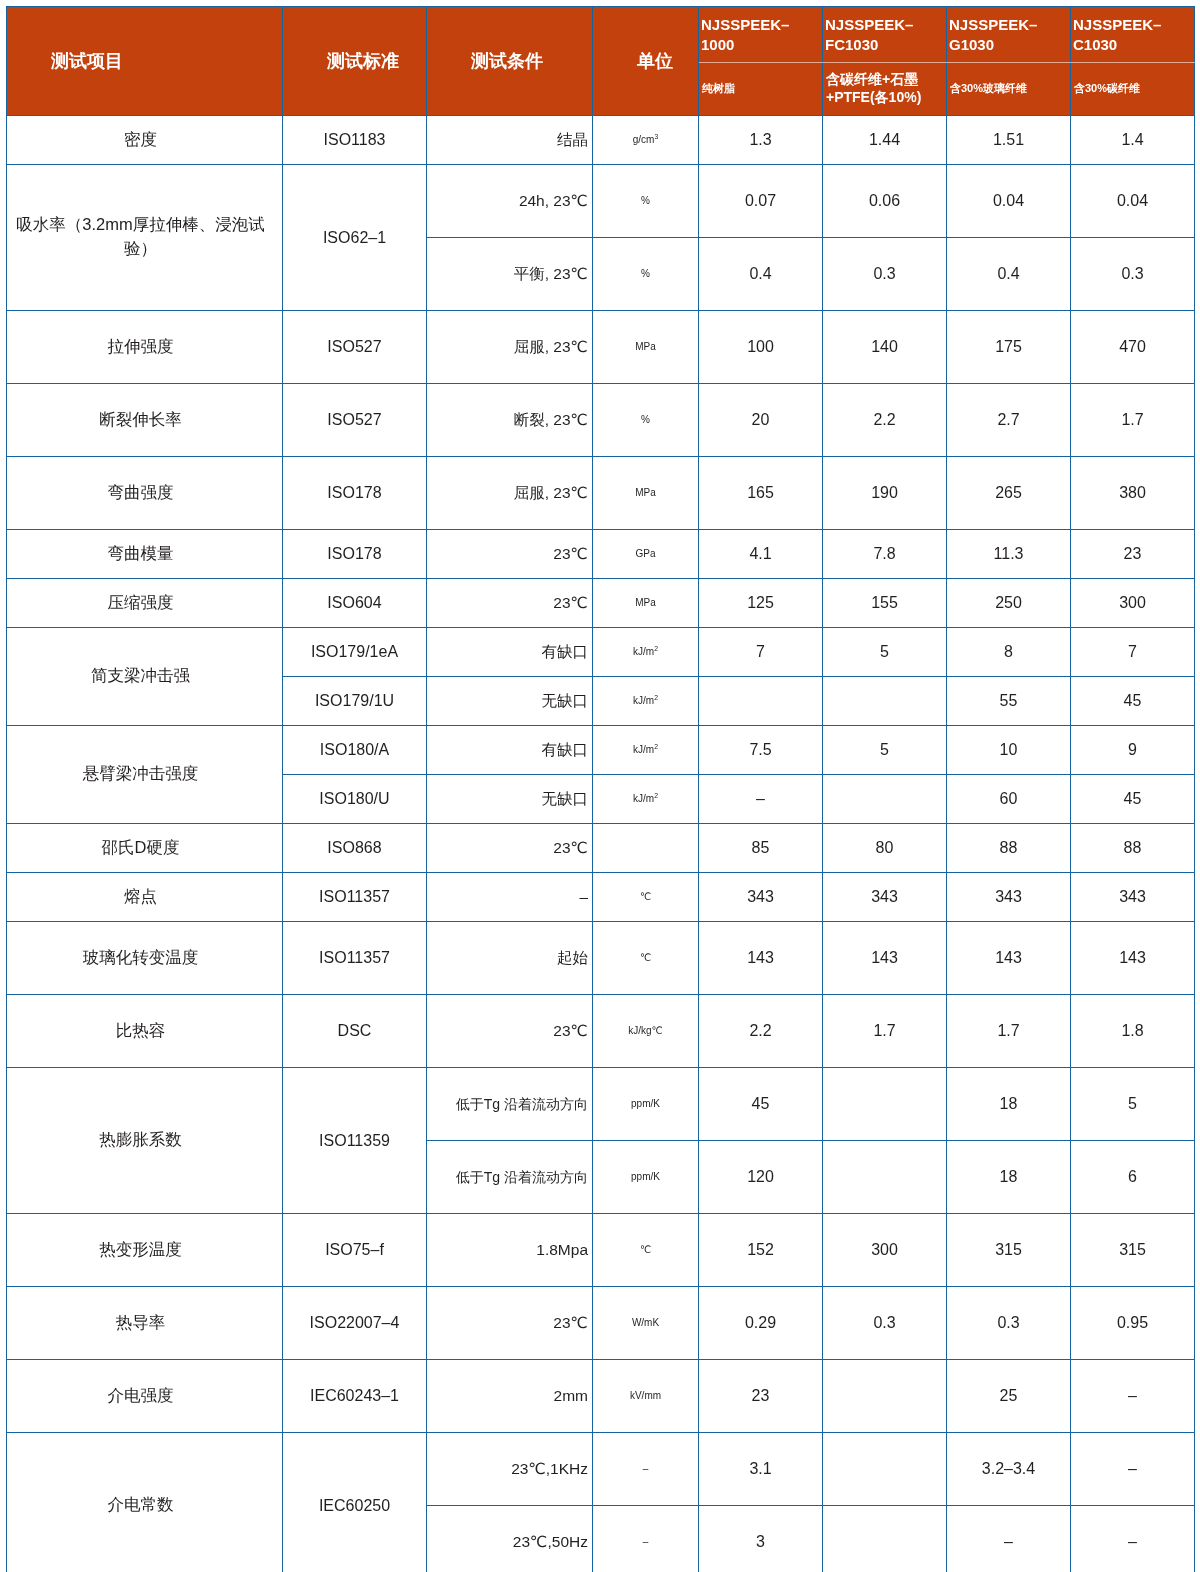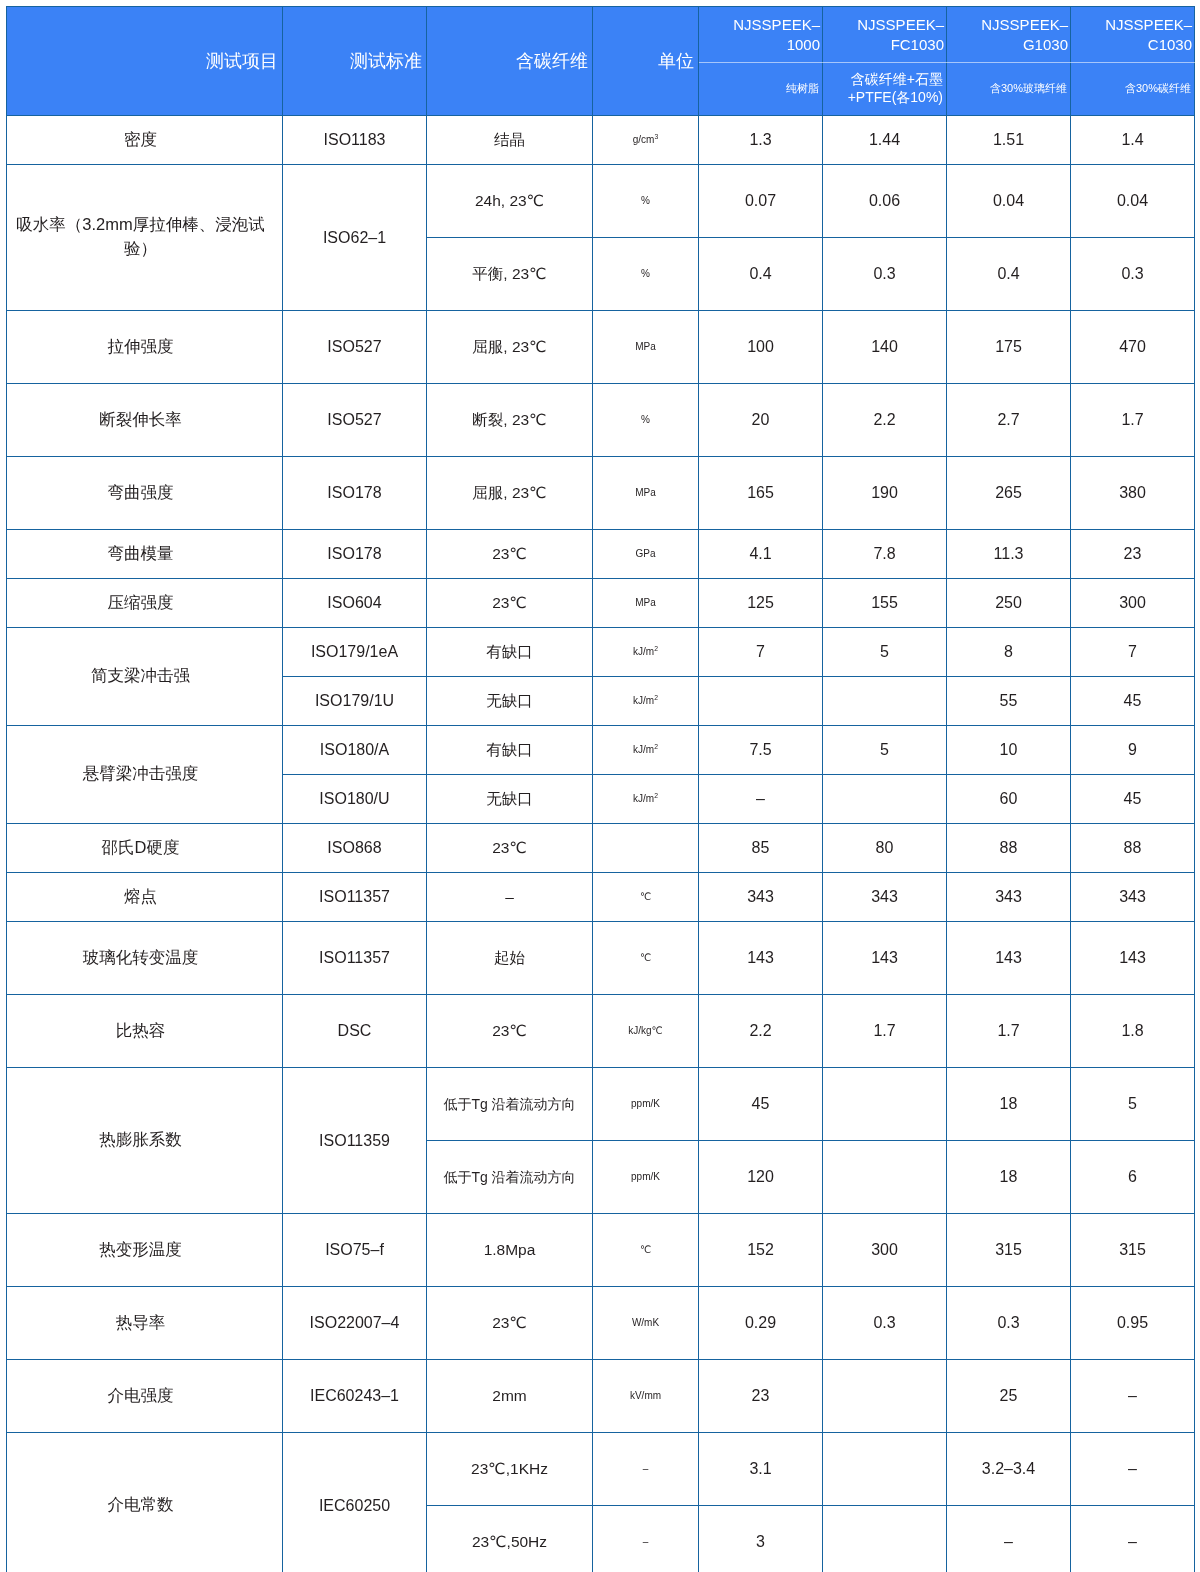--- a/index.html
+++ b/index.html
@@ -25,26 +25,26 @@
   table.spec col.c0 { width: 276px; }
   table.spec col.c1 { width: 144px; }
   table.spec col.c2 { width: 166px; }
   table.spec col.c3 { width: 106px; }
   table.spec col.c4 { width: 124px; }
   table.spec col.c5 { width: 124px; }
   table.spec col.c6 { width: 124px; }
   table.spec col.c7 { width: 124px; }
 
   thead th {
-    background: #3b82f6;
+    background: #c2410c;
     color: #ffffff;
-    font-weight: normal;
+    font-weight: bold;
     border: 1px solid #16639f;
     padding: 6px 4px;
-    text-align: right;
+    text-align: left;
     vertical-align: middle;
     font-size: 16.5px;
     line-height: 1.35;
   }
   thead th.prod-name {
     font-size: 15px;
     padding: 8px 2px 6px 2px;
     border-bottom: 1px solid rgba(255,255,255,0.55);
   }
   thead th.prod-desc {
@@ -72,20 +72,21 @@
     height: 30px;
   }
   tbody td.item {
     font-size: 16.5px;
     padding-left: 0;
     padding-right: 8px;
     margin-left: 35px;
   }
   tbody td.cond {
     font-size: 15.5px;
+    text-align: right;
   }
   tbody td.cond-small {
     font-size: 14px;
   }
   tbody td.unit {
     font-size: 10px;
   }
   tbody td.val {
     font-size: 16px;
   }
@@ -110,21 +111,21 @@
         <col class="c3">
       <col class="c4">
         <col class="c5">
         <col class="c6">
         <col class="c7">
     </colgroup>
     <thead>
       <tr>
         <th class="big" rowspan="2">测试项目</th>
         <th class="big" rowspan="2">测试标准</th>
-        <th class="big" rowspan="2">含碳纤维</th>
+        <th class="big" rowspan="2">测试条件</th>
         <th class="big" rowspan="2">单位</th>
         <th class="prod-name">NJSSPEEK–1000</th>
         <th class="prod-name">NJSSPEEK–FC1030</th>
         <th class="prod-name">NJSSPEEK–G1030</th>
         <th class="prod-name">NJSSPEEK–C1030</th>
       </tr>
       <tr>
         <th class="prod-desc">纯树脂</th>
         <th class="prod-desc small">含碳纤维+石墨+PTFE(各10%)</th>
         <th class="prod-desc">含30%玻璃纤维</th>

